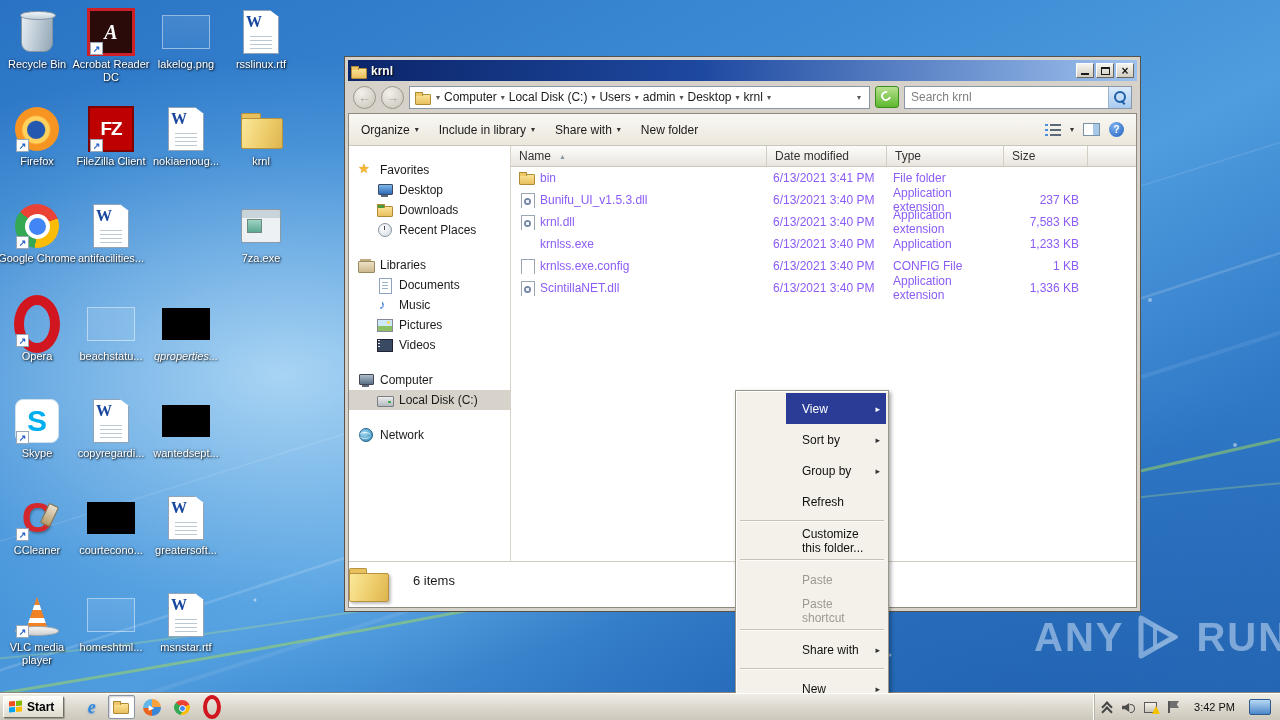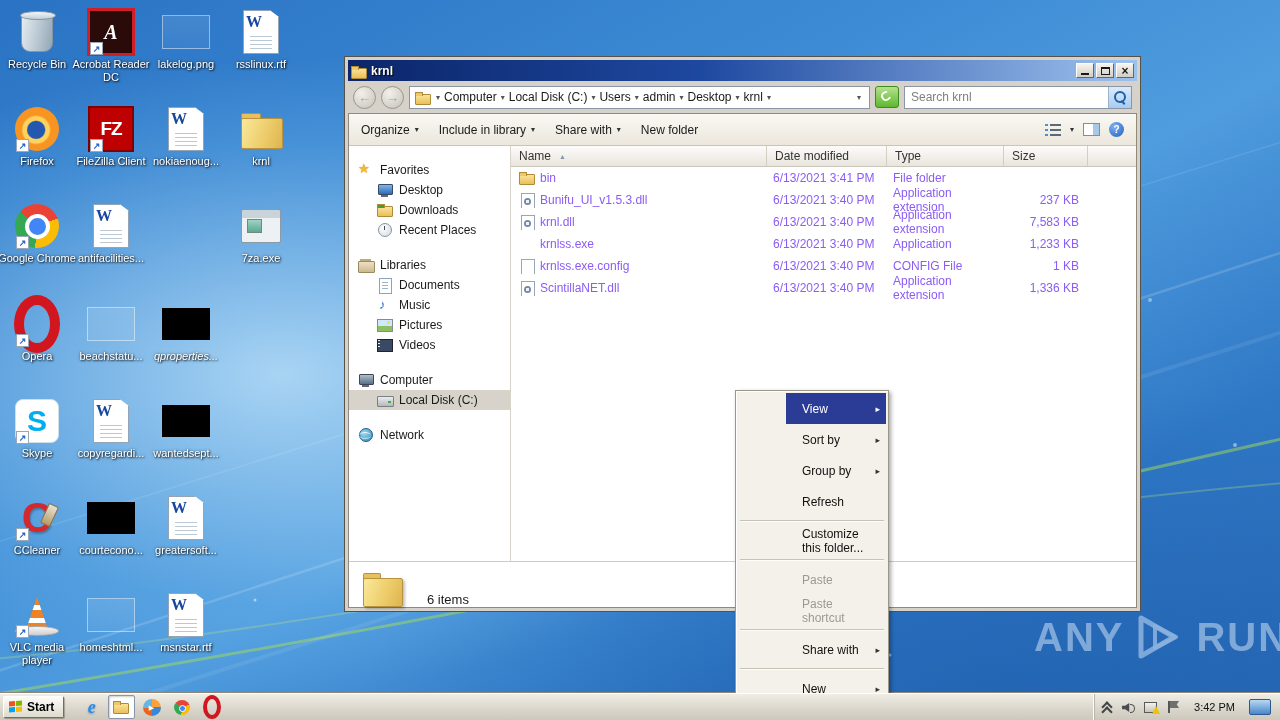--- a/index.html
+++ b/index.html
@@ -152,21 +152,21 @@
   .rows { flex:1; overflow:hidden; background:#fff; }
   .frow { height:22px; display:flex; align-items:center; color:#8b5cf6; }
   .c-name { width:256px; padding-left:8px; display:flex; align-items:center; overflow:hidden; white-space:nowrap; }
   .c-date { width:120px; padding-left:6px; }
   .c-type { width:117px; padding-left:6px; }
   .c-size { width:84px; text-align:right; padding-right:9px; }
   .fi { position:relative; width:16px; height:15px; flex:none; margin-right:5px; }
   .fi-dll::before, .fi-config::before { content:""; position:absolute; left:2px; top:0; width:12px; height:15px; background:#fff; border:1px solid #9aa5b5; }
   .fi-dll::after { content:""; position:absolute; left:5px; top:5px; width:7px; height:7px; border-radius:50%; background:radial-gradient(circle,#eef2f8 0 30%, #7688a8 32% 100%); }
 
-  .details { height:46px; flex:none; border-top:1px solid #d0ccc2; background:#fff; display:flex; align-items:flex-end; padding-left:14px; gap:22px; }
+  .details { height:46px; flex:none; border-top:1px solid #d0ccc2; background:#fff; display:flex; align-items:center; gap:22px; }
   .big-folder { position:relative; width:42px; height:34px; }
   .big-folder::before { content:""; position:absolute; top:0; left:0; width:16px; height:6px; background:#e8c05c; border:1px solid #b8923e; border-bottom:none; border-radius:2px 2px 0 0; }
   .big-folder::after { content:""; position:absolute; top:5px; left:0; width:38px; height:27px; background:linear-gradient(110deg,#fbe89a,#eccb68 60%,#ddb44e); border:1px solid #b8923e; border-radius:2px; box-shadow:2px 2px 3px rgba(0,0,0,.25); }
   .status { font-size:13px; color:#1a1a1a; margin-top:-8px; }
 
   
   .cmenu { position:absolute; left:735px; top:390px; width:154px; background:#f3f1e9; border:1px solid #9a968a;
     box-shadow:inset 1px 1px 0 #fff, 2px 2px 4px rgba(0,0,0,.35); padding:2px; z-index:50; }
   .mi { height:31px; display:flex; align-items:center; padding:0 6px 0 16px; color:#111;margin-left:48px; }
   .miarrow { margin-left:auto; font-size:9px; color:#333; }

